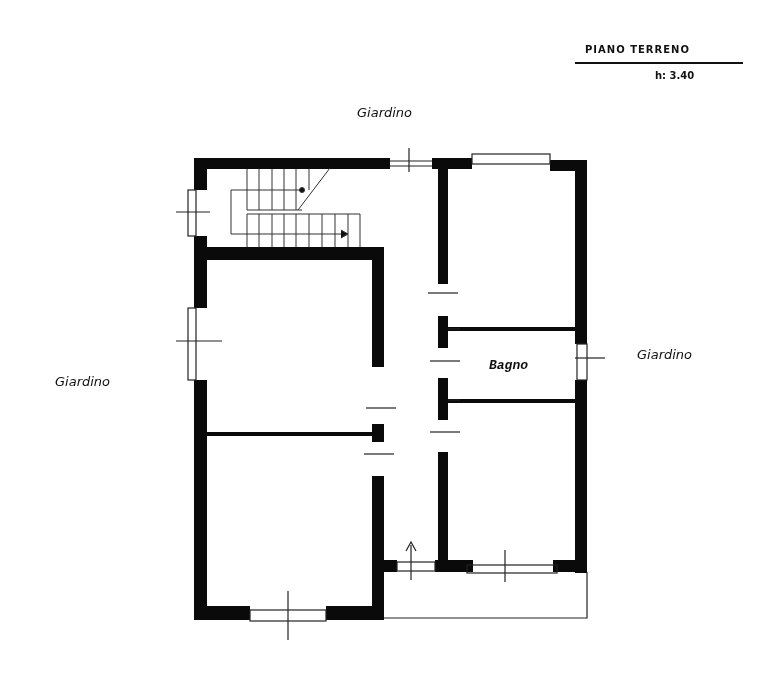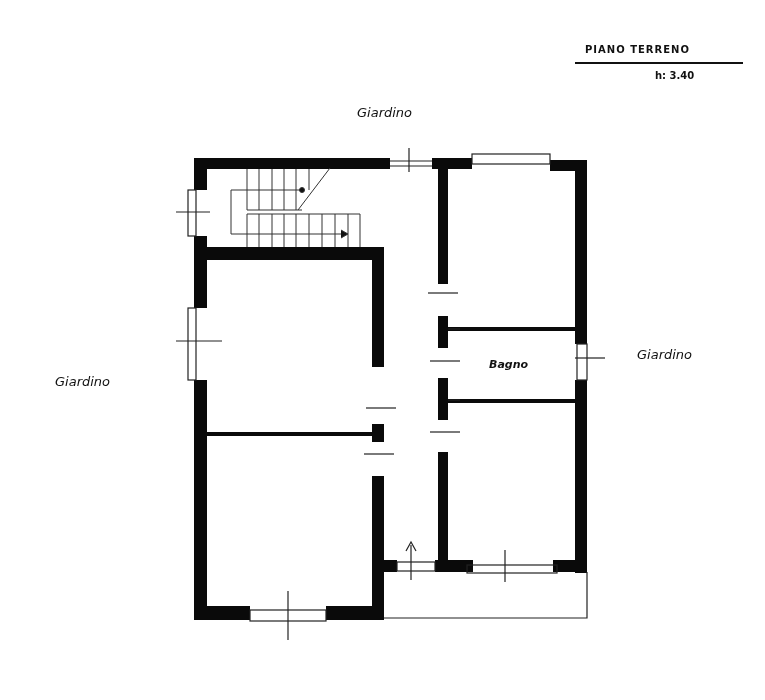--- a/index.html
+++ b/index.html
@@ -5,21 +5,21 @@
     html, body { margin: 0; padding: 0; background: #ffffff; }
     body { width: 765px; height: 700px; position: relative; overflow: hidden; font-family: "DejaVu Sans", sans-serif; }
     #plan { position: absolute; left: 0; top: 0; width: 765px; height: 700px; }
     .lbl { position: absolute; color: #111; font-family: "DejaVu Sans", sans-serif; font-style: italic; white-space: nowrap; }
     .title { left: 585px; top: 44px; font-size: 10px; font-weight: bold; letter-spacing: 1px; font-style: normal; }
     .title-rule { position: absolute; left: 575px; top: 62px; width: 168px; height: 2px; background: #111; }
     .height { left: 655px; top: 70px; font-size: 10px; font-weight: bold; font-style: normal; }
     .g-top { left: 357px; top: 105px; font-size: 13px; }
     .g-left { left: 55px; top: 374px; font-size: 13px; }
     .g-right { left: 637px; top: 347px; font-size: 13px; }
-    .bagno { left: 489px; top: 358px; font-size: 11px; font-weight: bold; }
+    .bagno { left: 489px; top: 358px; font-size: 13px; font-weight: bold; font-family: Liberation Mono, monospace; }
   </style>
 </head>
 <body>
 
 <svg id="plan" viewBox="0 0 765 700" xmlns="http://www.w3.org/2000/svg">
   <g fill="#0a0a0a">
 
     <rect x="194" y="158" width="13" height="32"></rect>
     <rect x="194" y="236" width="13" height="72"></rect>
     <rect x="194" y="380" width="13" height="240"></rect>

